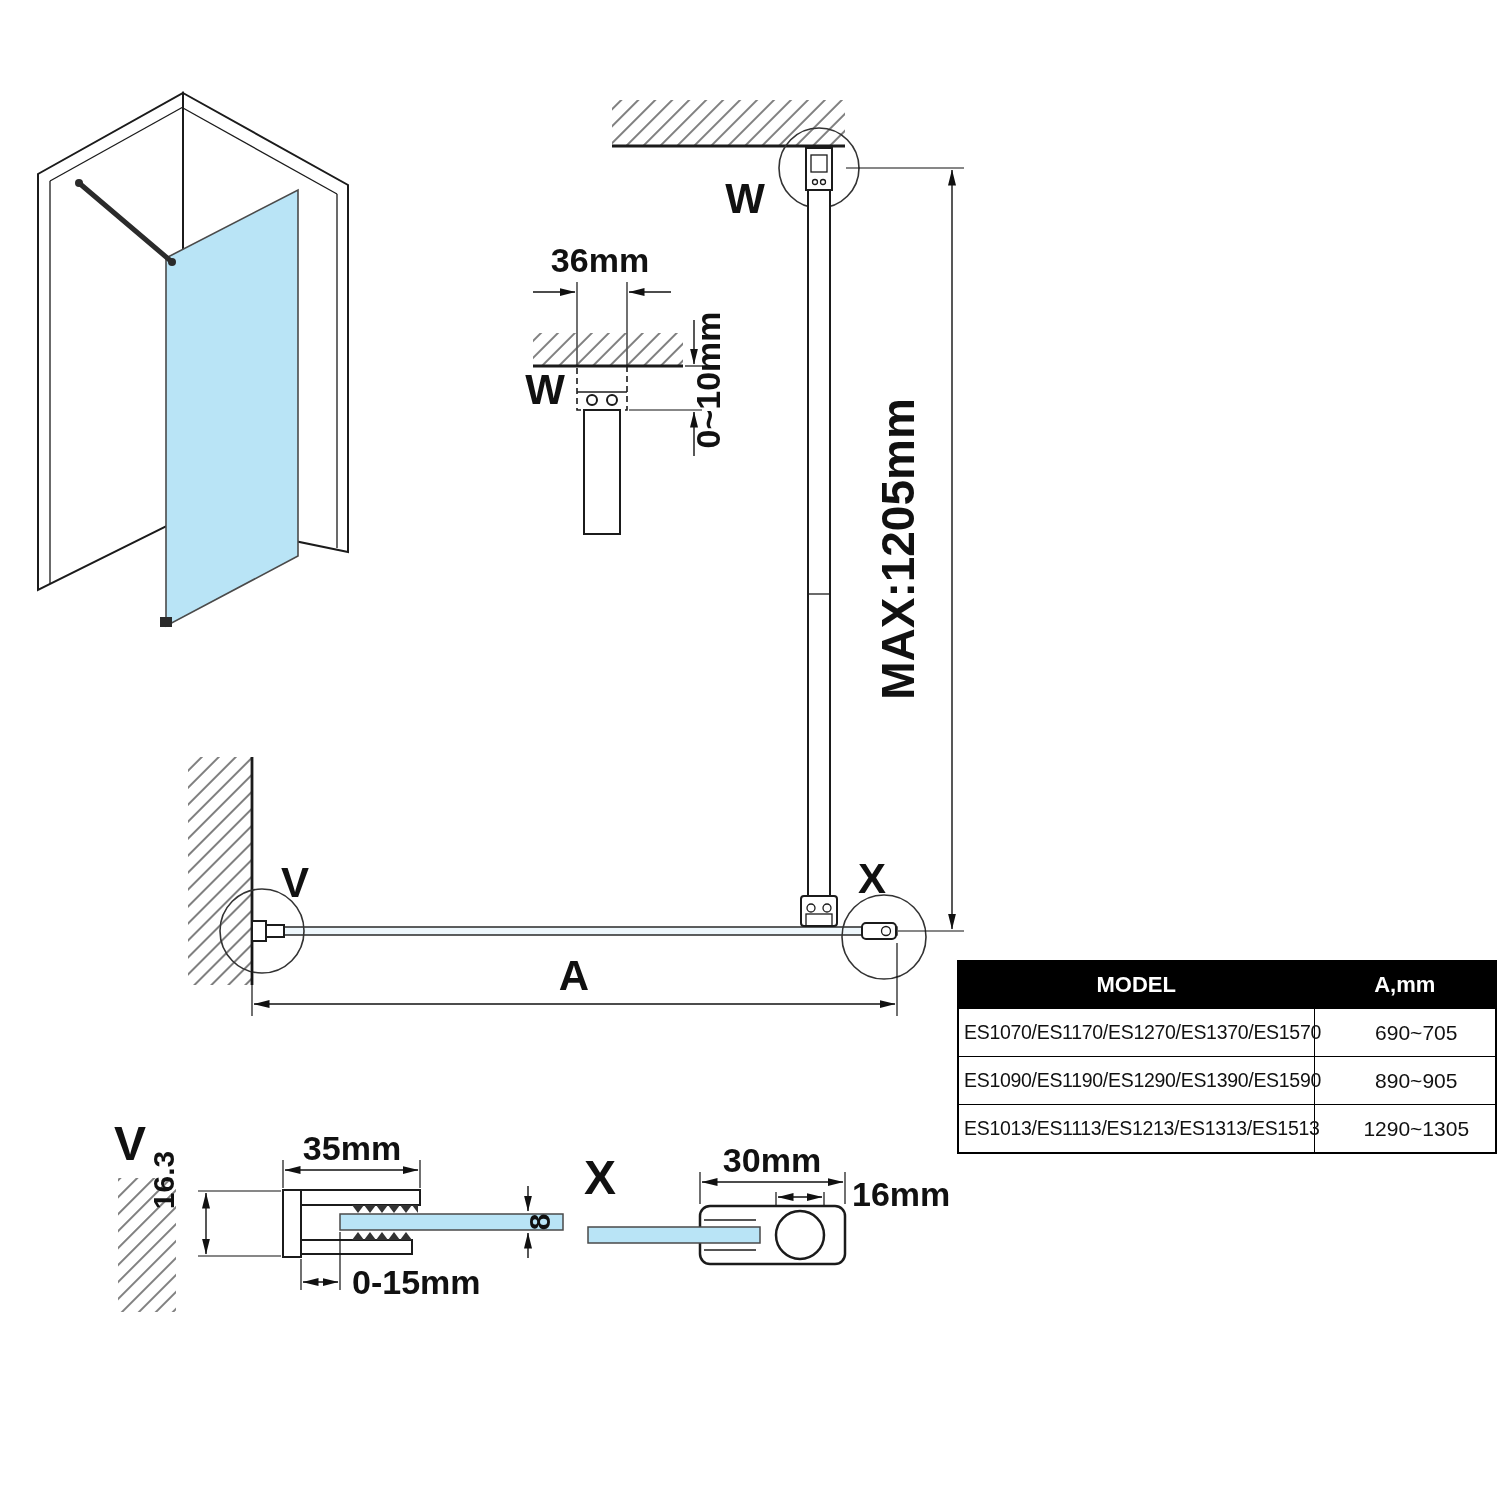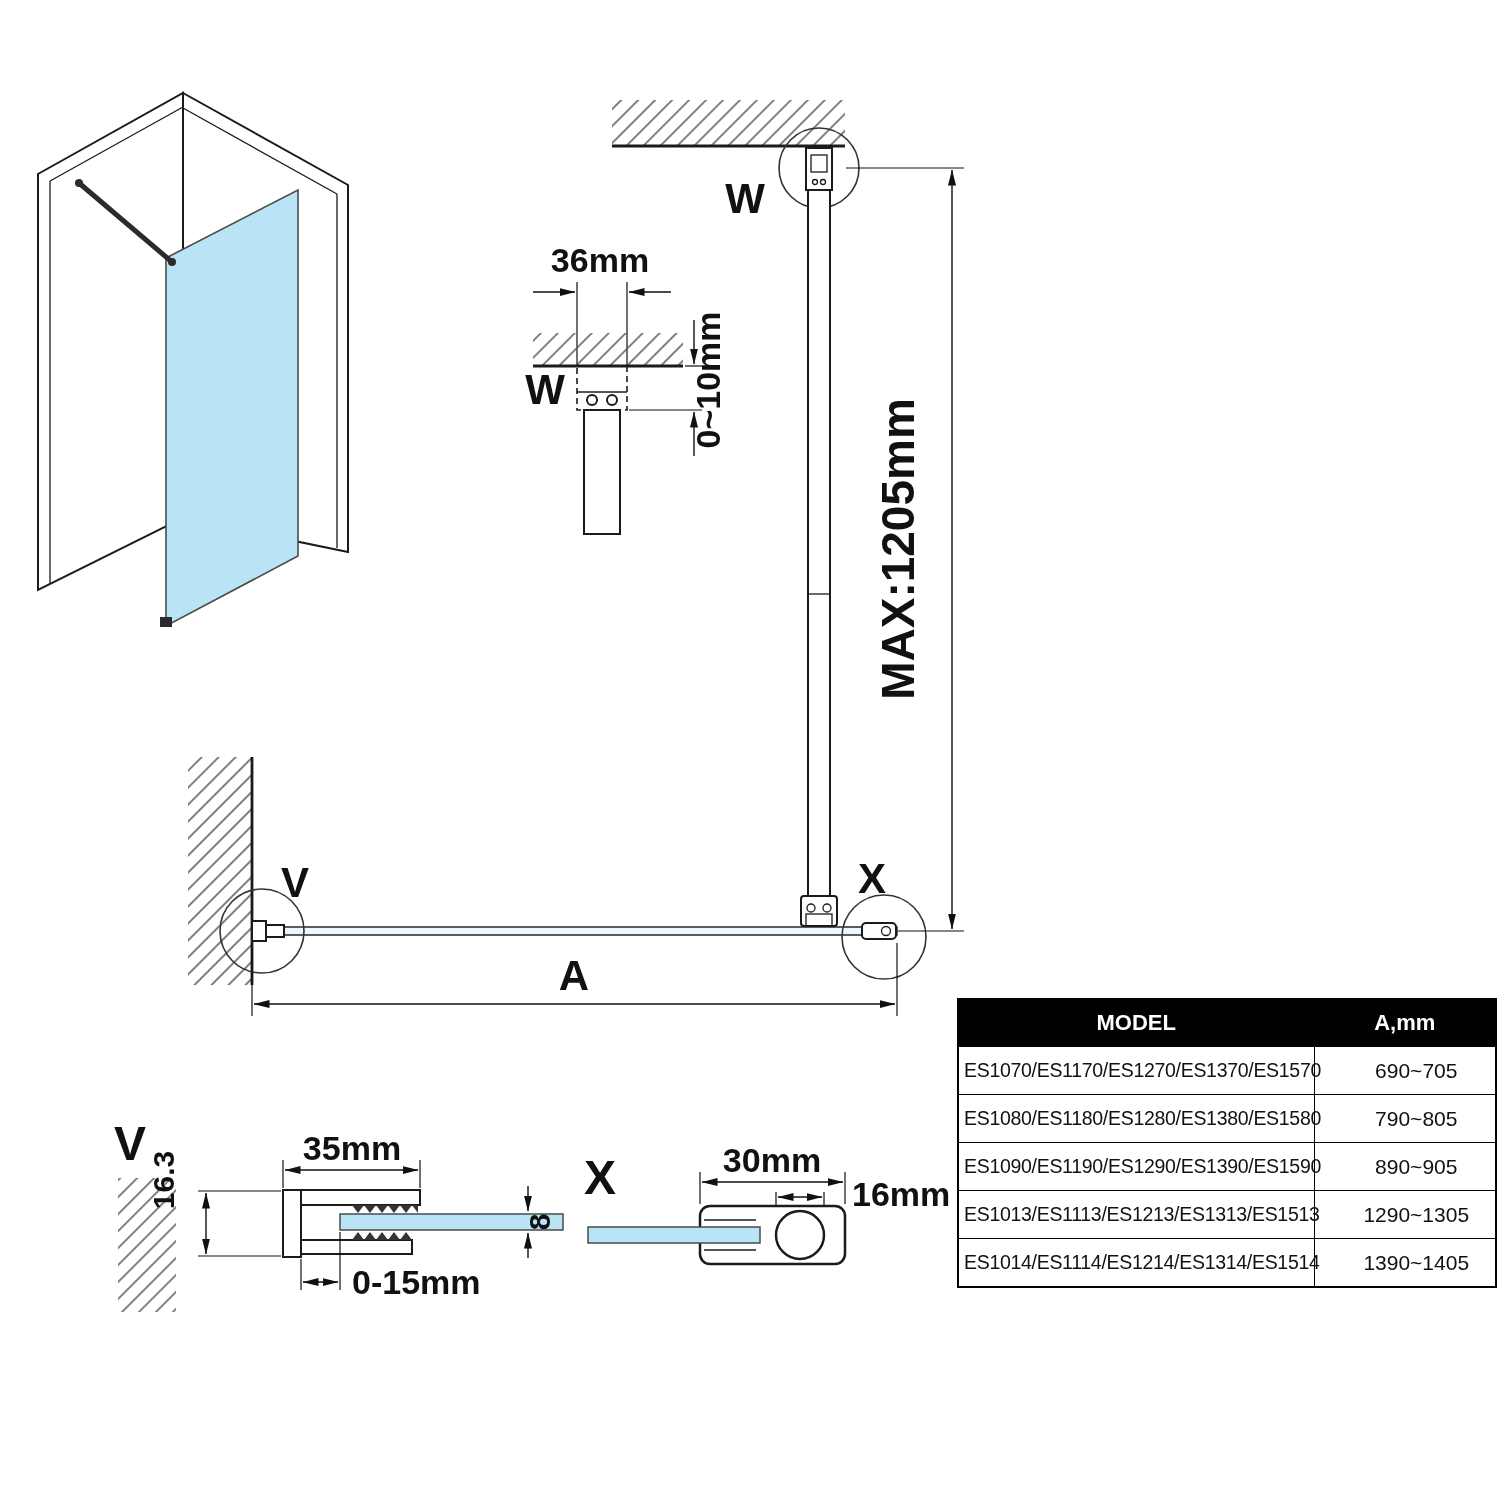--- a/index.html
+++ b/index.html
@@ -14,21 +14,21 @@
   .ln-thin{stroke:#1b1b1b;stroke-width:1.3;fill:none;}
   .dim{stroke:#111;stroke-width:1.4;fill:none;}
   .ext{stroke:#111;stroke-width:1.2;fill:none;}
   .dim-text{font:bold 34px "Liberation Sans",sans-serif;fill:#111;}
   .dim-text-sm{font:bold 30px "Liberation Sans",sans-serif;fill:#111;}
   .label-text{font:bold 42px "Liberation Sans",sans-serif;fill:#111;}
   .label-text-lg{font:bold 48px "Liberation Sans",sans-serif;fill:#111;}
   .max-text{font:bold 46px "Liberation Sans",sans-serif;fill:#111;}
 
   
-  #table-wrap{position:absolute;left:957px;top:998px;width:538px;}
+  #table-wrap{position:absolute;left:957px;top:960px;width:538px;}
   .spec-table{border-collapse:collapse;width:538px;table-layout:fixed;border:2px solid #000;}
   .spec-table th{background:#000;color:#fff;font-size:22px;font-weight:bold;
                  height:44px;border:1.5px solid #000;text-align:center;}
   .spec-table td{border:1.5px solid #000;height:45px;color:#111;background:#fff;}
   .spec-table col.c-model{width:356px;}
   .spec-table col.c-a{width:182px;}
   .model-cell{font-size:19.5px;text-align:right;padding:0 2px 0 5px;letter-spacing:-0.3px;white-space:nowrap;}
   .a-cell{font-size:21px;text-align:center;padding-left:24px;}
 </style>
 </head>
@@ -193,32 +193,24 @@
         <th>MODEL</th>
         <th>A,mm</th>
       </tr>
     </thead>
     <tbody>
           <tr>
             <td class="model-cell">ES1070/ES1170/ES1270/ES1370/ES1570</td>
             <td class="a-cell">690~705</td>
           </tr>
           <tr>
-            <td class="model-cell">ES1080/ES1180/ES1280/ES1380/ES1580</td>
-            <td class="a-cell">790~805</td>
-          </tr>
-          <tr>
             <td class="model-cell">ES1090/ES1190/ES1290/ES1390/ES1590</td>
             <td class="a-cell">890~905</td>
           </tr>
           <tr>
             <td class="model-cell">ES1013/ES1113/ES1213/ES1313/ES1513</td>
             <td class="a-cell">1290~1305</td>
           </tr>
-          <tr>
-            <td class="model-cell">ES1014/ES1114/ES1214/ES1314/ES1514</td>
-            <td class="a-cell">1390~1405</td>
-          </tr>
         </tbody>
   </table>
 </div>
 
 </div>
 
 </body></html>

